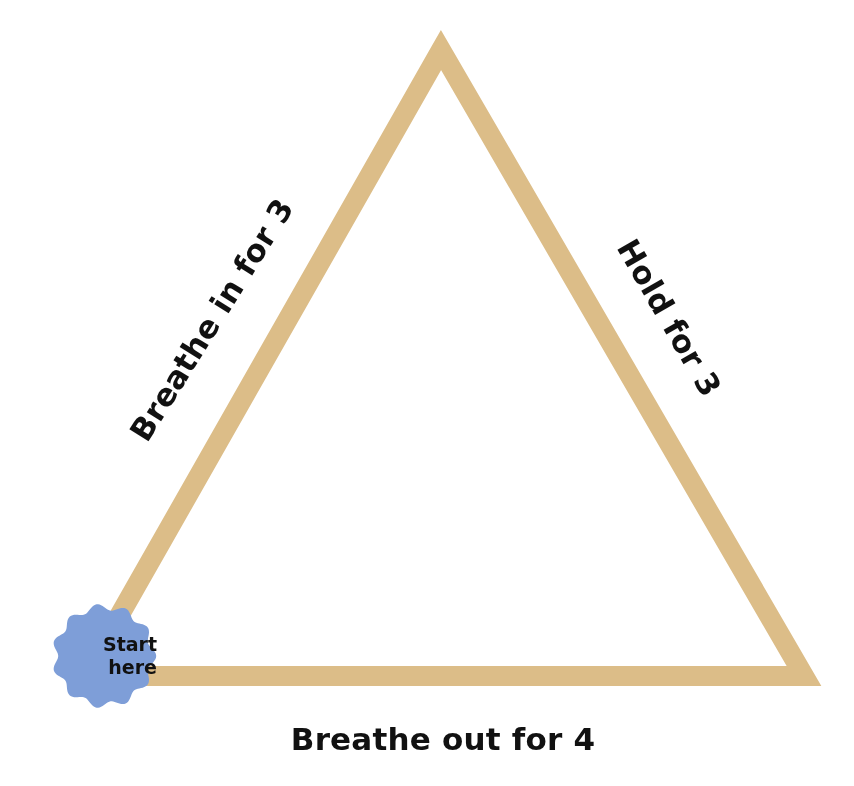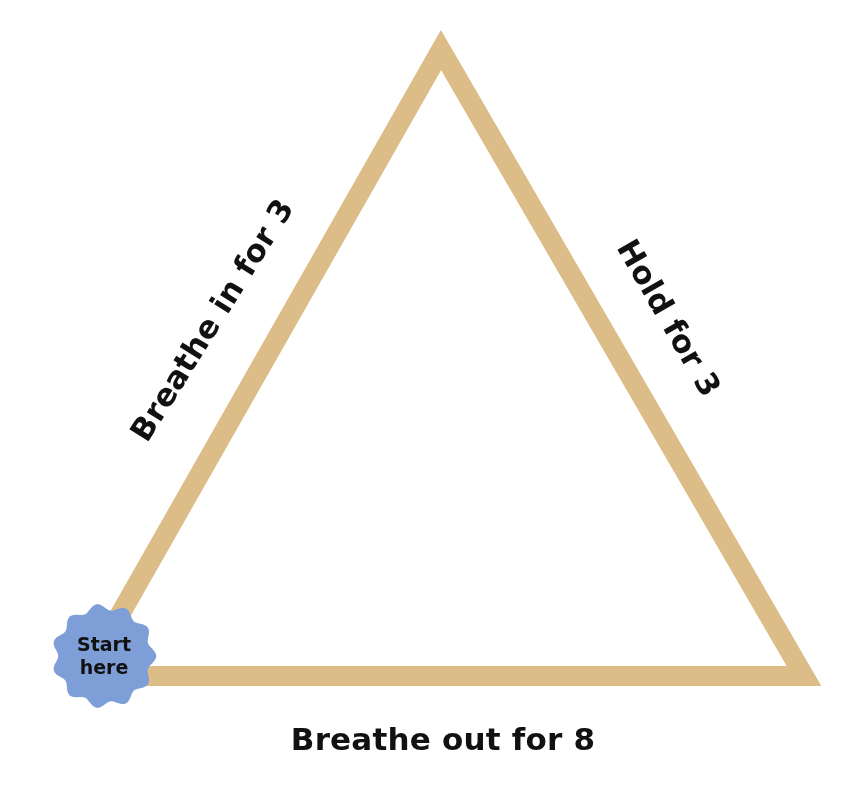--- a/index.html
+++ b/index.html
@@ -64,41 +64,41 @@
       top: 0;
     }
     .badge-text {
       position: absolute;
       left: 0;
       top: 0;
       width: 106px;
       height: 106px;
       display: flex;
       flex-direction: column;
-      align-items: center;
+      align-items: flex-end;
       justify-content: center;
       font-weight: bold;
       font-size: 19px;
       line-height: 23px;
       color: #111111;
     }
   </style>
 </head>
 <body>
 
 <div class="diagram">
   <svg width="854" height="786" viewBox="0 0 854 786">
     <polygon id="tri" points="441,50 85,676 804,676" fill="none" stroke="#DCBD88" stroke-width="20" stroke-linejoin="miter" stroke-miterlimit="10"></polygon>
   </svg>
 
   <div class="edge-label label-in">Breathe in for 3</div>
 
   <div class="edge-label label-hold">Hold for 3</div>
 
-  <div class="edge-label label-out">Breathe out for 8</div>
+  <div class="edge-label label-out">Breathe out for 4</div>
 
   <div class="start-badge">
     <svg width="106" height="106" viewBox="0 0 106 106">
       <path id="badge-path" fill="#7E9ED8" d="M105.20,53.00 L105.02,54.49 L104.50,55.95 L103.69,57.35 L102.66,58.70 L101.50,59.97 L100.31,61.19 L99.18,62.36 L98.21,63.51 L97.45,64.68 L96.94,65.90 L96.71,67.20 L96.71,68.60 L96.91,70.10 L97.22,71.69 L97.57,73.36 L97.86,75.06 L98.00,76.74 L97.92,78.37 L97.57,79.88 L96.91,81.22 L95.96,82.38 L94.74,83.32 L93.29,84.07 L91.70,84.64 L90.03,85.09 L88.37,85.46 L86.79,85.84 L85.35,86.28 L84.07,86.86 L82.99,87.61 L82.09,88.58 L81.34,89.75 L80.70,91.12 L80.10,92.63 L79.49,94.22 L78.81,95.81 L78.02,97.30 L77.07,98.63 L75.96,99.70 L74.68,100.48 L73.26,100.94 L71.72,101.07 L70.10,100.92 L68.45,100.54 L66.80,100.02 L65.21,99.43 L63.67,98.89 L62.22,98.49 L60.84,98.28 L59.52,98.33 L58.24,98.66 L56.97,99.24 L55.69,100.04 L54.37,100.99 L53.00,102.00 L51.57,102.97 L50.10,103.80 L48.59,104.40 L47.07,104.70 L45.57,104.67 L44.13,104.28 L42.75,103.56 L41.48,102.56 L40.29,101.35 L39.20,100.02 L38.16,98.66 L37.17,97.38 L36.16,96.25 L35.11,95.33 L33.97,94.66 L32.72,94.24 L31.34,94.05 L29.83,94.03 L28.21,94.11 L26.51,94.22 L24.78,94.26 L23.09,94.16 L21.50,93.85 L20.06,93.29 L18.82,92.45 L17.81,91.34 L17.05,90.00 L16.51,88.46 L16.17,86.80 L15.97,85.09 L15.83,83.39 L15.69,81.77 L15.45,80.28 L15.06,78.94 L14.47,77.76 L13.65,76.73 L12.59,75.82 L11.33,74.99 L9.91,74.18 L8.43,73.36 L6.95,72.46 L5.59,71.46 L4.41,70.34 L3.50,69.08 L2.91,67.71 L2.67,66.23 L2.75,64.68 L3.13,63.10 L3.74,61.52 L4.50,59.97 L5.30,58.47 L6.05,57.03 L6.66,55.65 L7.06,54.31 L7.20,53.00 L7.06,51.69 L6.66,50.35 L6.05,48.97 L5.30,47.53 L4.50,46.03 L3.74,44.48 L3.13,42.90 L2.75,41.32 L2.67,39.77 L2.91,38.29 L3.50,36.92 L4.41,35.66 L5.59,34.54 L6.95,33.54 L8.43,32.64 L9.91,31.82 L11.33,31.01 L12.59,30.18 L13.65,29.27 L14.47,28.24 L15.06,27.06 L15.45,25.72 L15.69,24.23 L15.83,22.61 L15.97,20.91 L16.17,19.20 L16.51,17.54 L17.05,16.00 L17.81,14.66 L18.82,13.55 L20.06,12.71 L21.50,12.15 L23.09,11.84 L24.78,11.74 L26.51,11.78 L28.21,11.89 L29.83,11.97 L31.34,11.95 L32.72,11.76 L33.97,11.34 L35.11,10.67 L36.16,9.75 L37.17,8.62 L38.16,7.34 L39.20,5.98 L40.29,4.65 L41.48,3.44 L42.75,2.44 L44.13,1.72 L45.57,1.33 L47.07,1.30 L48.59,1.60 L50.10,2.20 L51.57,3.03 L53.00,4.00 L54.37,5.01 L55.69,5.96 L56.97,6.76 L58.24,7.34 L59.52,7.67 L60.84,7.72 L62.22,7.51 L63.67,7.11 L65.21,6.57 L66.80,5.98 L68.45,5.46 L70.10,5.08 L71.72,4.93 L73.26,5.06 L74.68,5.52 L75.96,6.30 L77.07,7.37 L78.02,8.70 L78.81,10.19 L79.49,11.78 L80.10,13.37 L80.70,14.88 L81.34,16.25 L82.09,17.42 L82.99,18.39 L84.07,19.14 L85.35,19.72 L86.79,20.16 L88.37,20.54 L90.03,20.91 L91.70,21.36 L93.29,21.93 L94.74,22.68 L95.96,23.62 L96.91,24.78 L97.57,26.12 L97.92,27.63 L98.00,29.26 L97.86,30.94 L97.57,32.64 L97.22,34.31 L96.91,35.90 L96.71,37.40 L96.71,38.80 L96.94,40.10 L97.45,41.32 L98.21,42.49 L99.18,43.64 L100.31,44.81 L101.50,46.03 L102.66,47.30 L103.69,48.65 L104.50,50.05 L105.02,51.51 L105.20,53.00 Z"></path>
     </svg>
     <div class="badge-text">
       <span>Start</span>
       <span>here</span>
     </div>
   </div>

